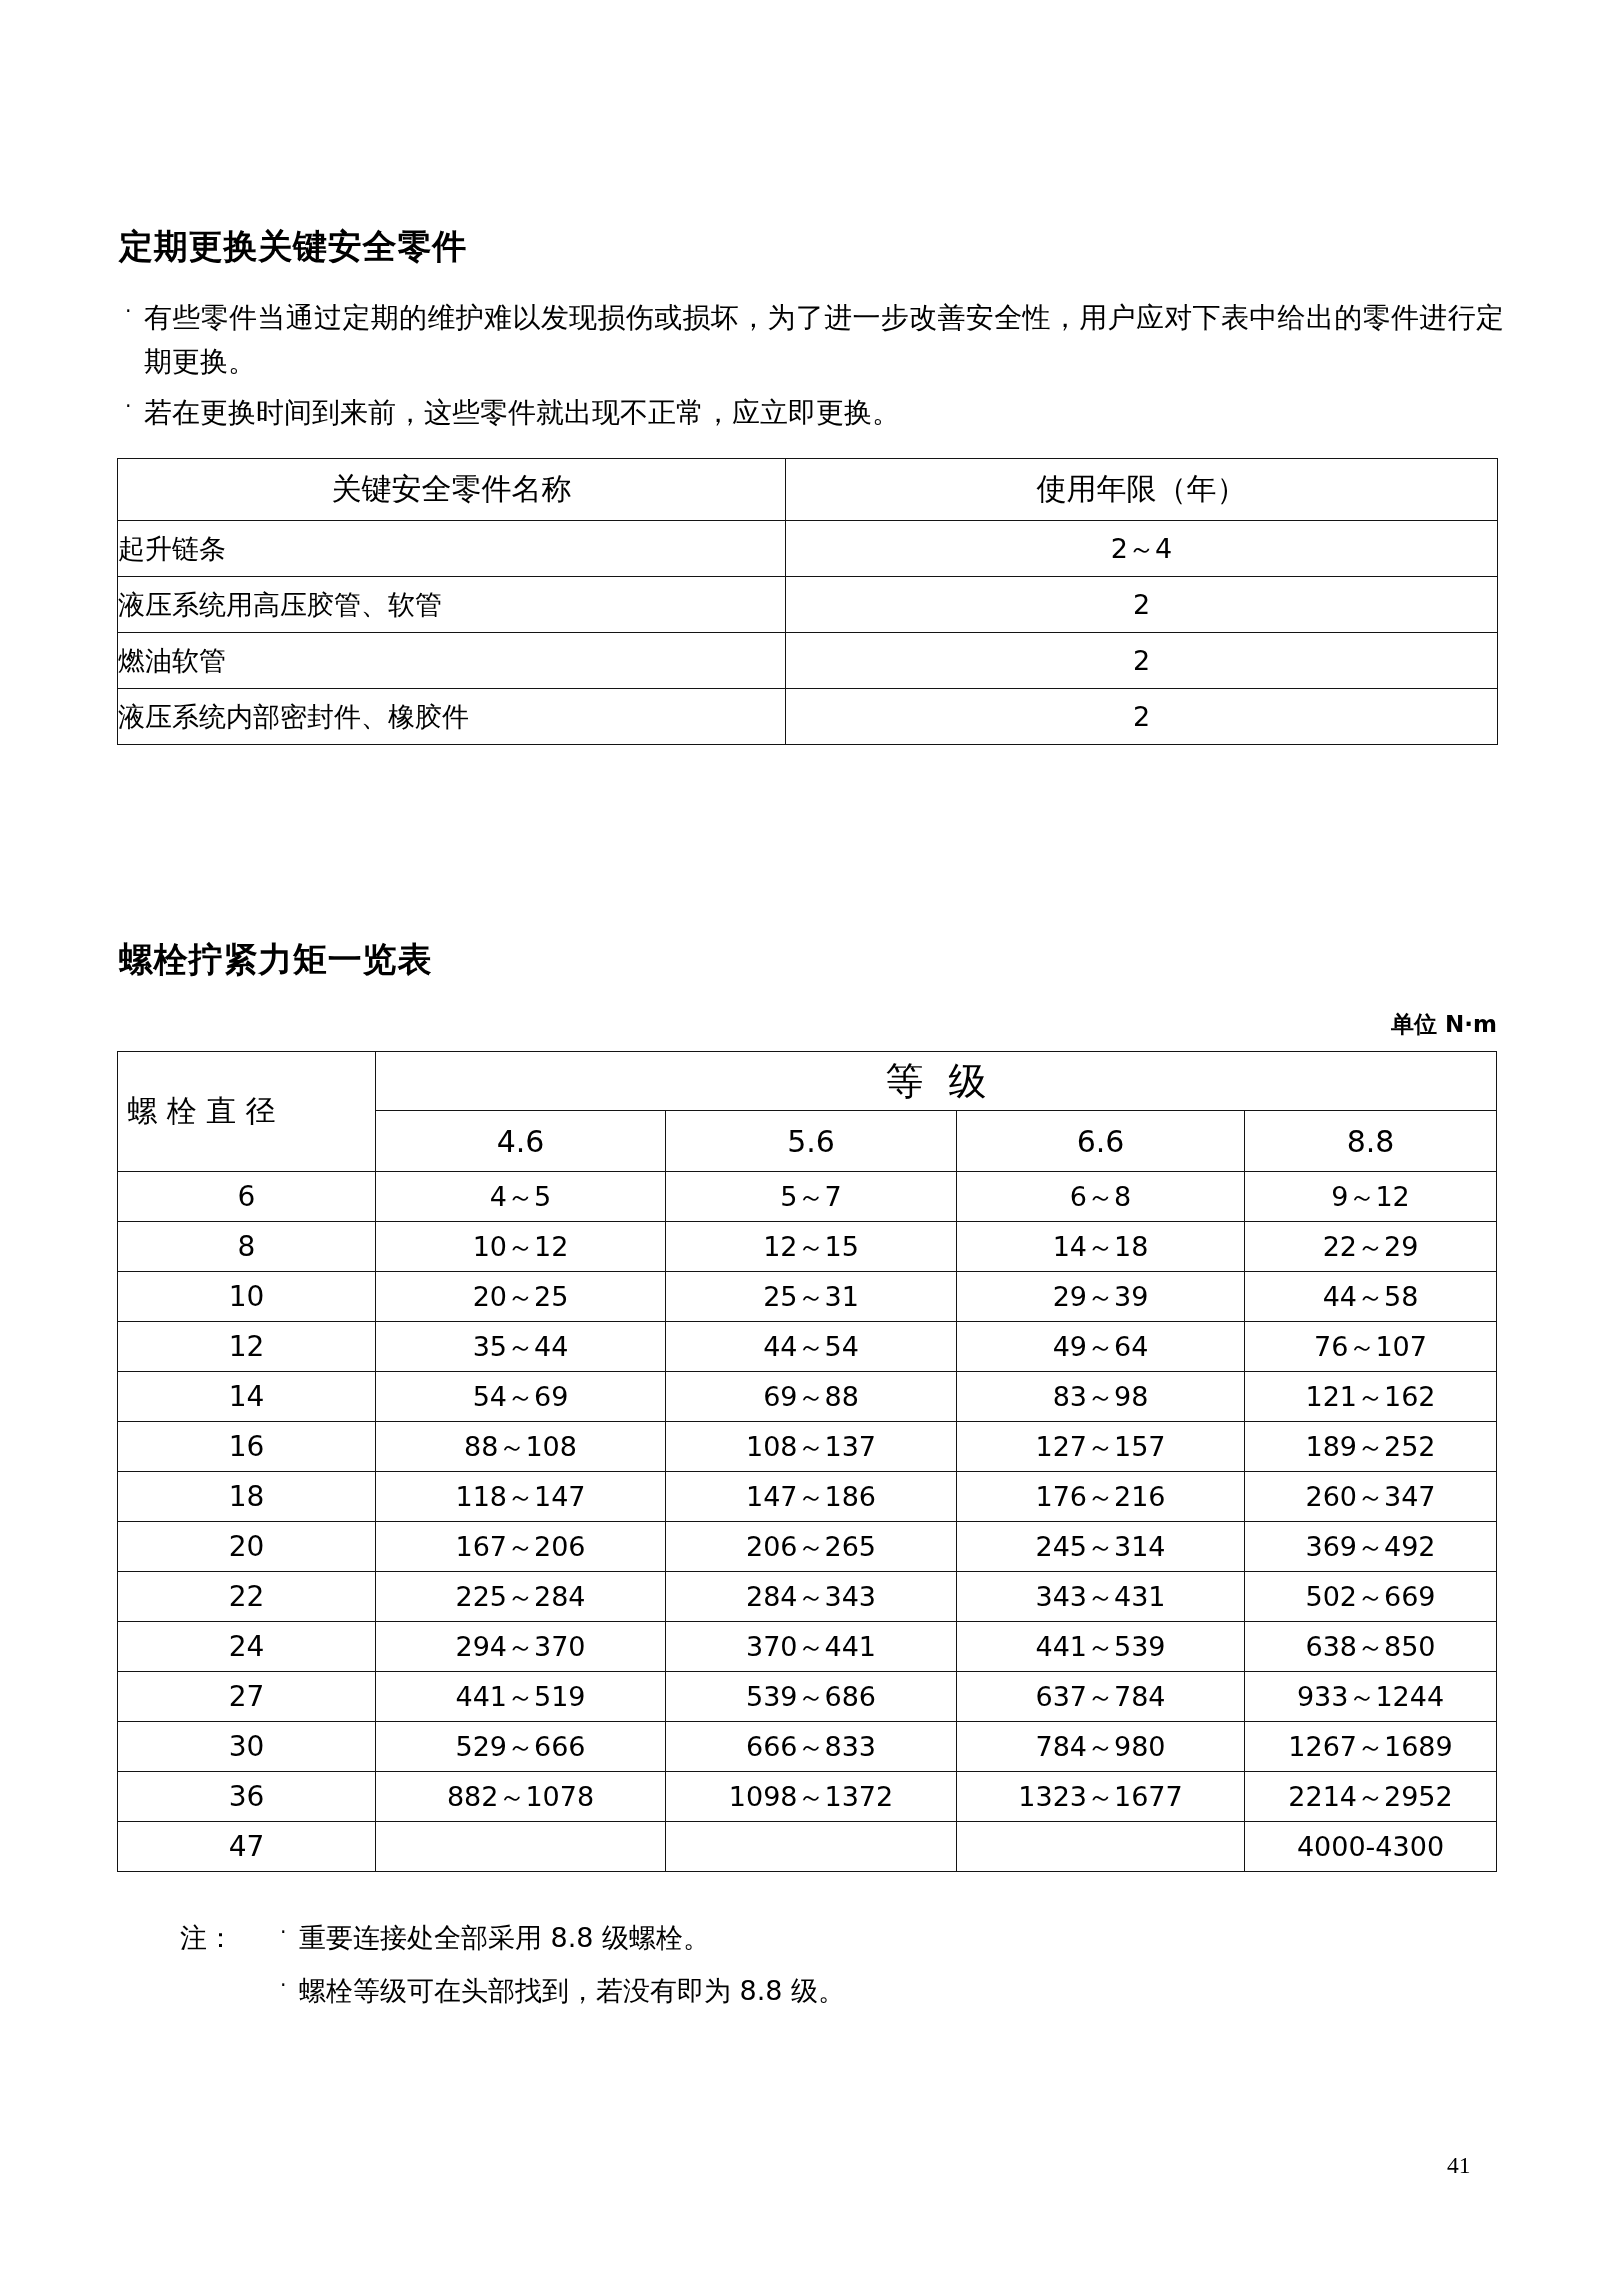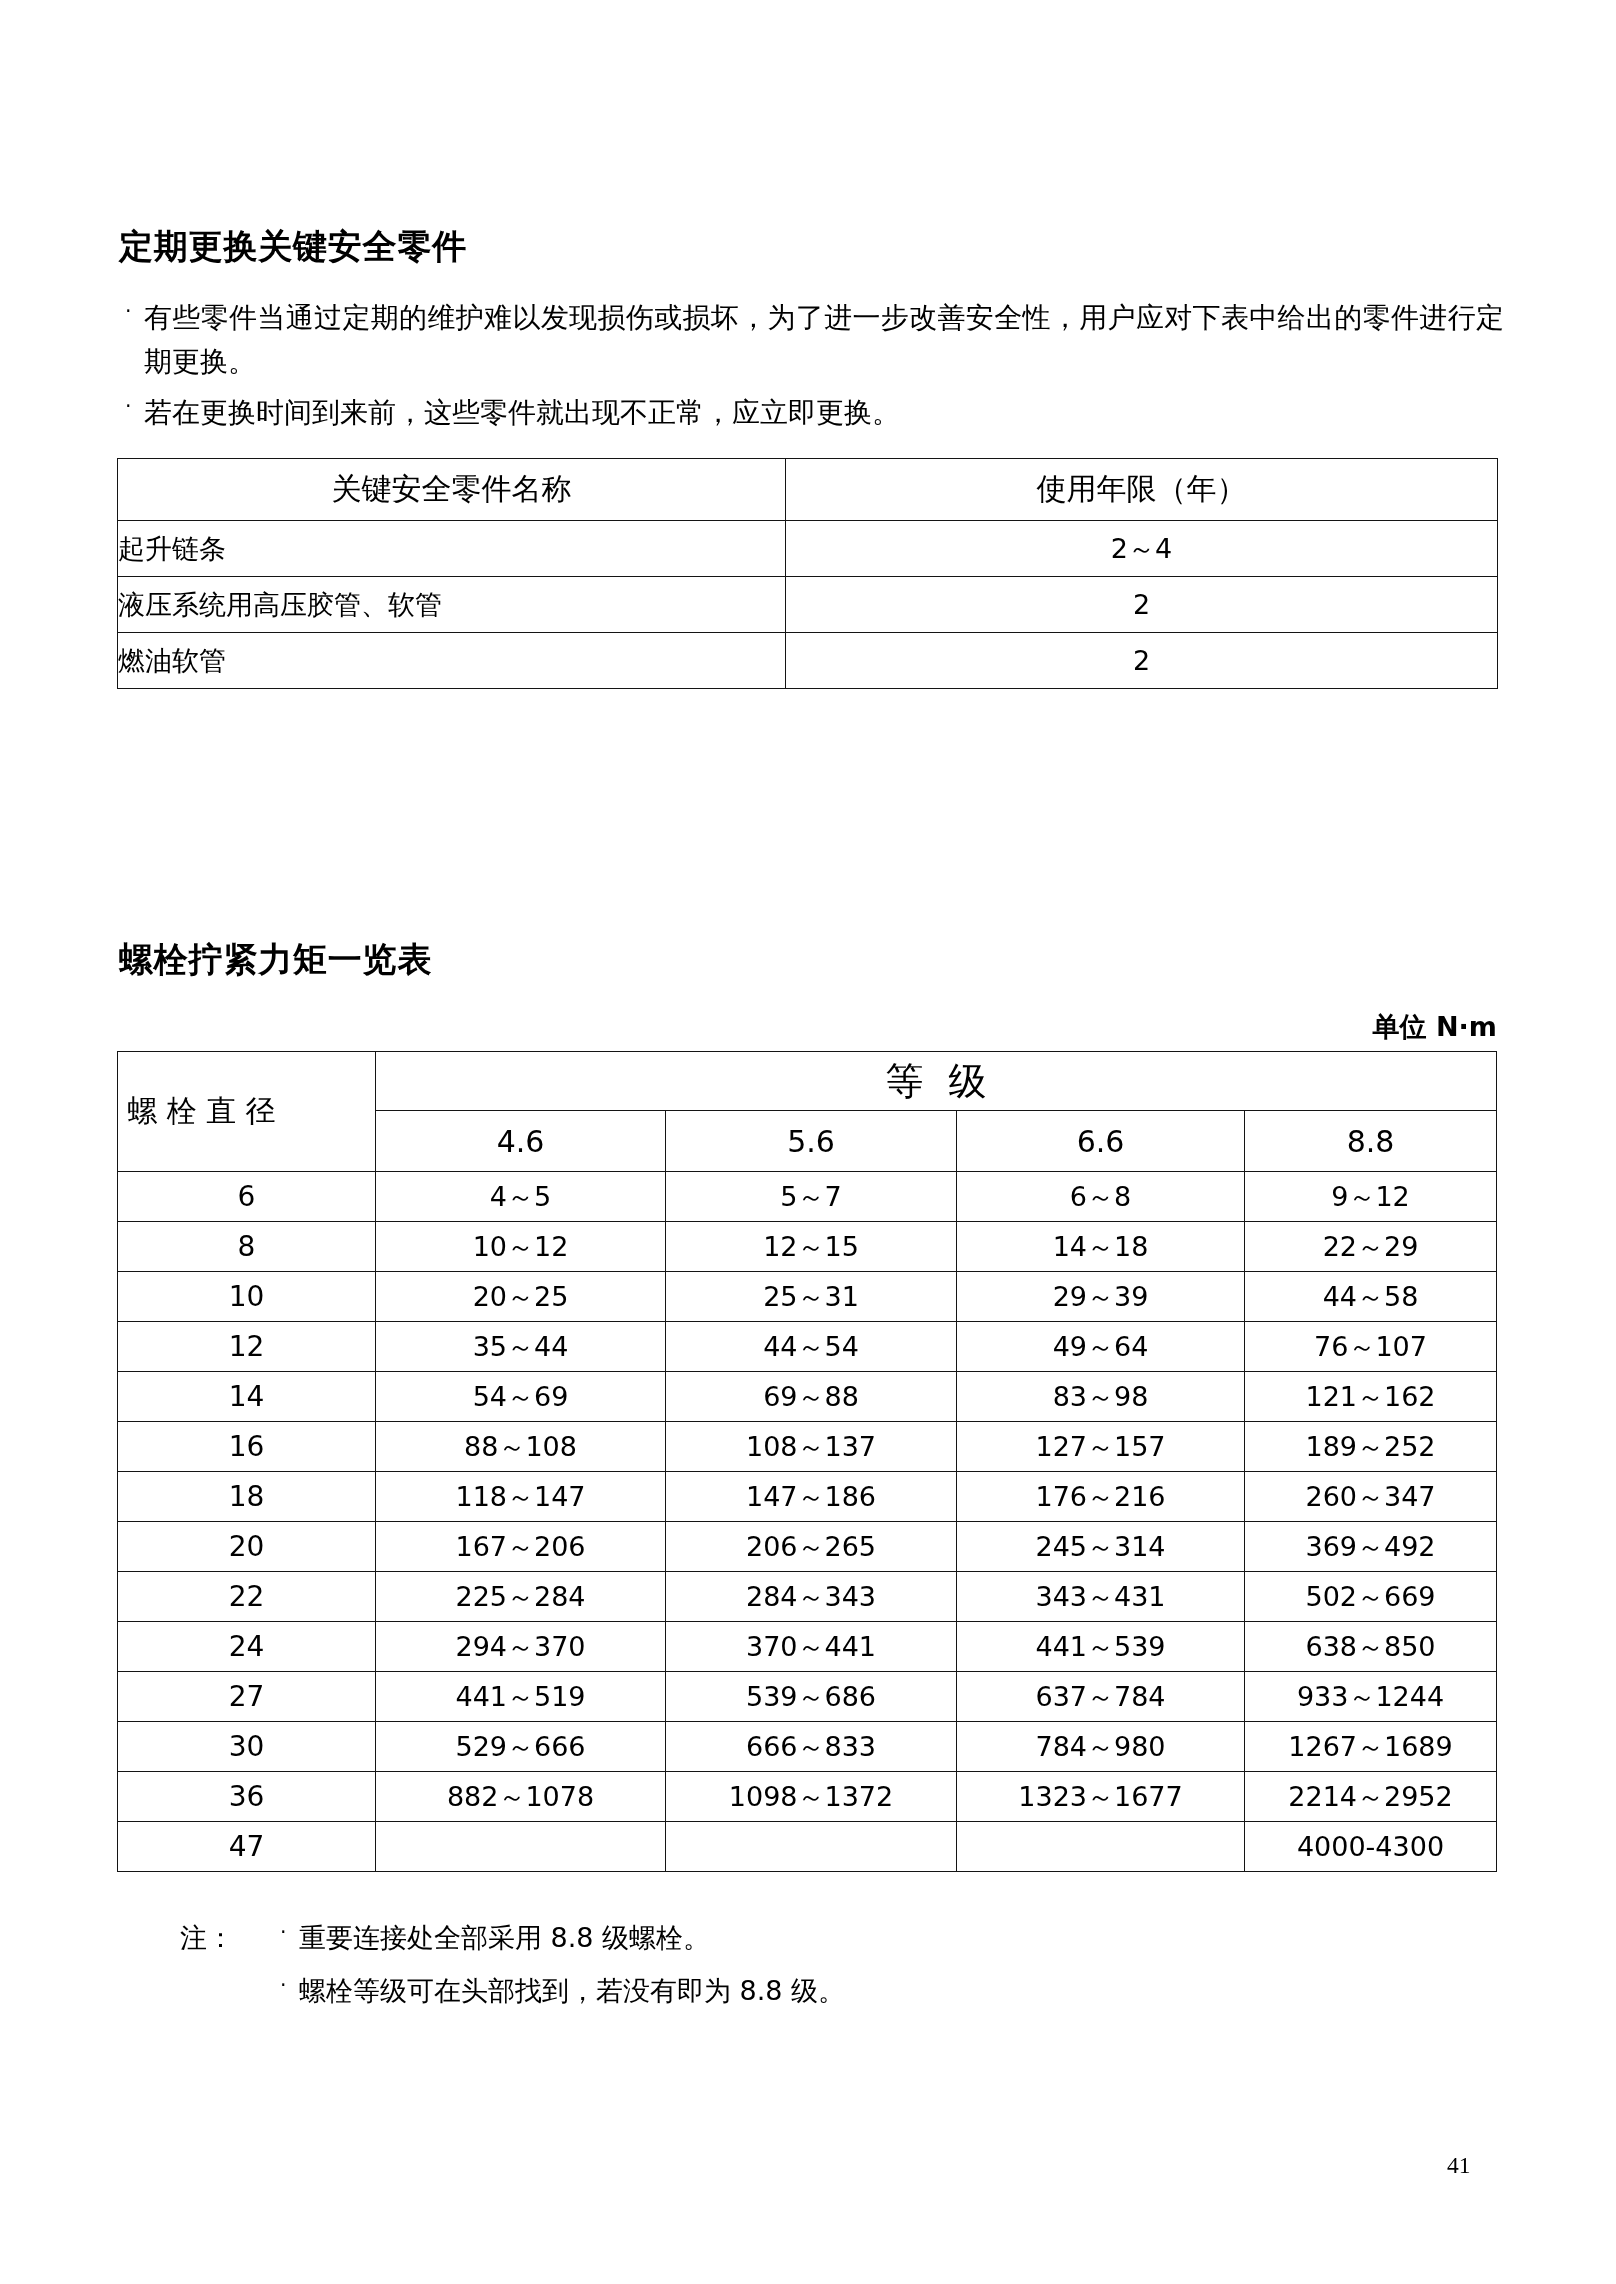--- a/index.html
+++ b/index.html
@@ -108,21 +108,21 @@
     font-weight: bold;
     letter-spacing: 0.8px;
     white-space: nowrap;
   }
   .unit-label {
     position: absolute;
     left: 1300px;
     top: 1009px;
     width: 197px;
     text-align: right;
-    font-size: 27px;
+    font-size: 23px;
     font-weight: bold;
     white-space: nowrap;
   }
 
   
   .table2 {
     position: absolute;
     left: 117px;
     top: 1051px;
     width: 1380px;
@@ -257,20 +257,24 @@
       <tr>
         <td class="t1-name-cell">起升链条</td>
         <td class="t1-life-cell">2～4</td>
       </tr>
       <tr>
         <td class="t1-name-cell">液压系统用高压胶管、软管</td>
         <td class="t1-life-cell">2</td>
       </tr>
       <tr>
         <td class="t1-name-cell">燃油软管</td>
+        <td class="t1-life-cell">2</td>
+      </tr>
+      <tr>
+        <td class="t1-name-cell">液压系统内部密封件、橡胶件</td>
         <td class="t1-life-cell">2</td>
       </tr>
     </tbody>
   </table>
 
   <div class="sec2-heading">螺栓拧紧力矩一览表</div>
   <div class="unit-label">单位 N·m</div>
 
   <table class="table2">
     <colgroup>

